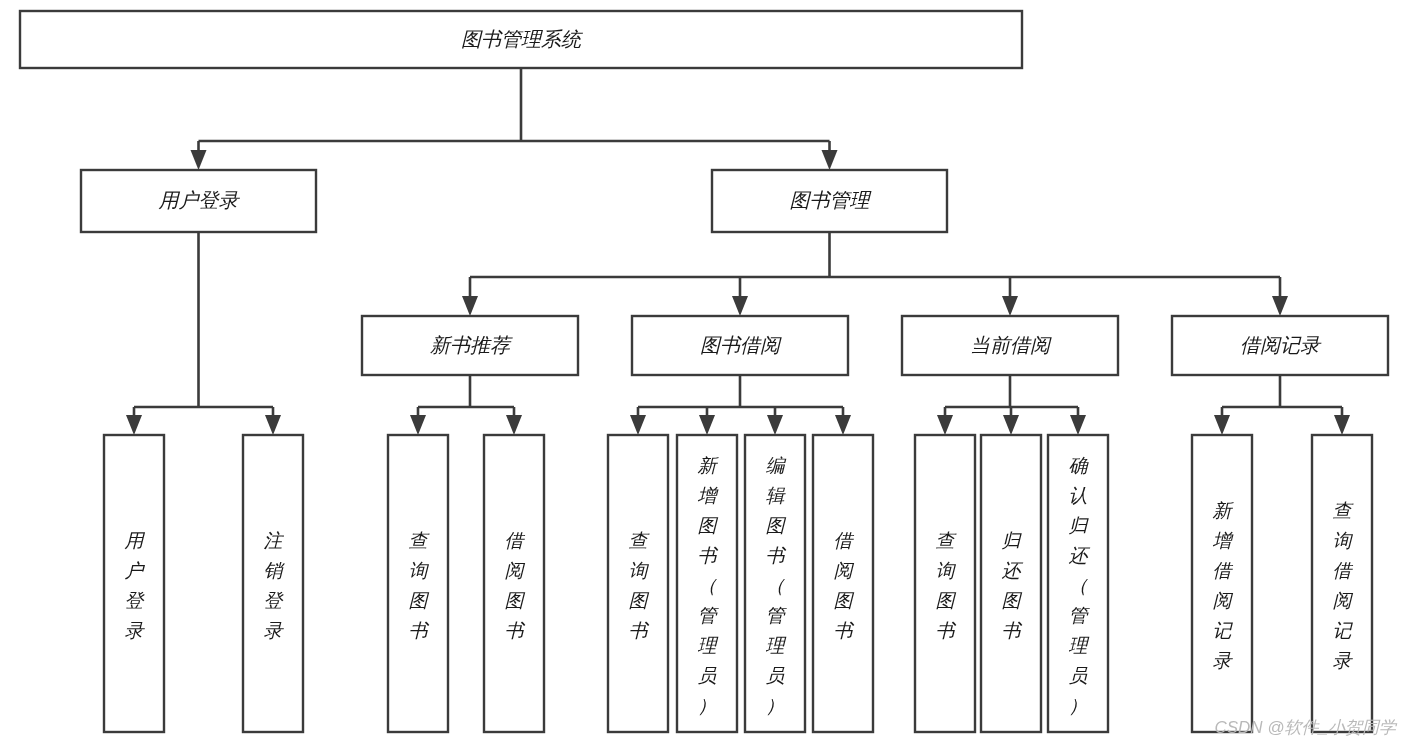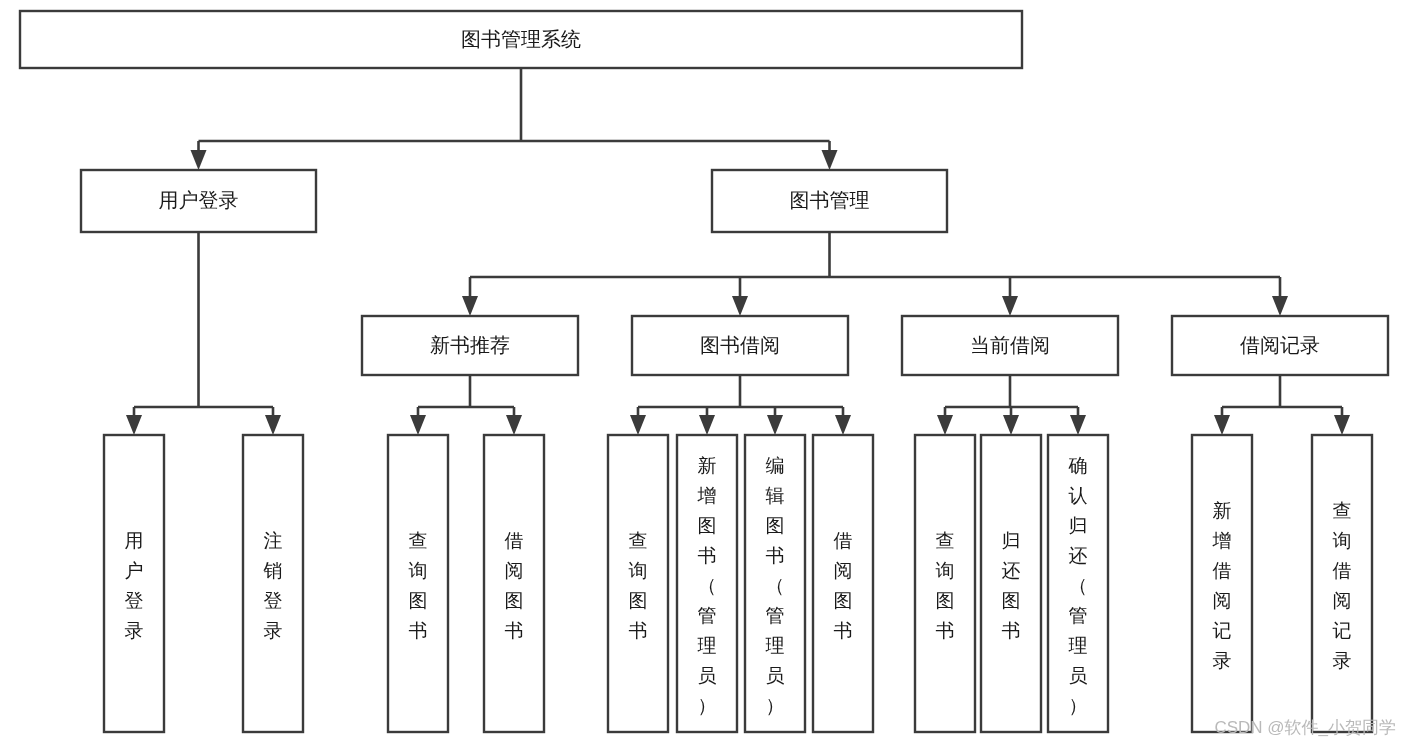--- a/index.html
+++ b/index.html
@@ -10,20 +10,21 @@
   }
   body {
     font-family: "Liberation Sans", "DejaVu Sans", sans-serif;
   }
   #diagram-root {
     position: relative;
     width: 1405px;
     height: 747px;
     background: #ffffff;
     overflow: hidden;
+    font-style: italic;
   }
   svg.diagram-canvas {
     position: absolute;
     left: 0;
     top: 0;
     width: 1405px;
     height: 747px;
     display: block;
   }
   .node-box {

